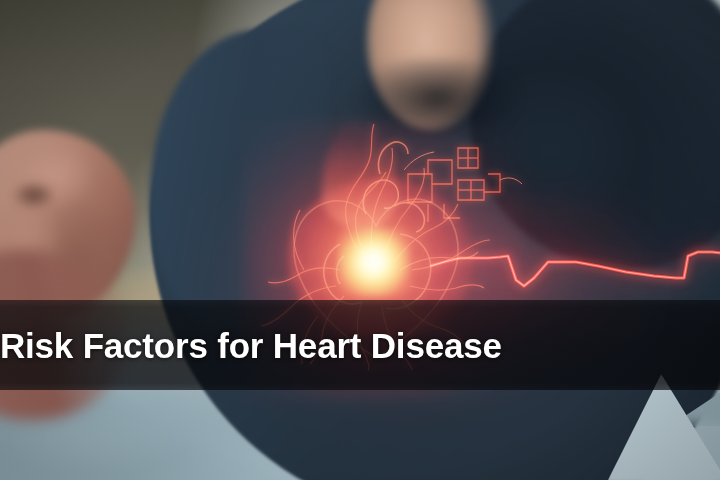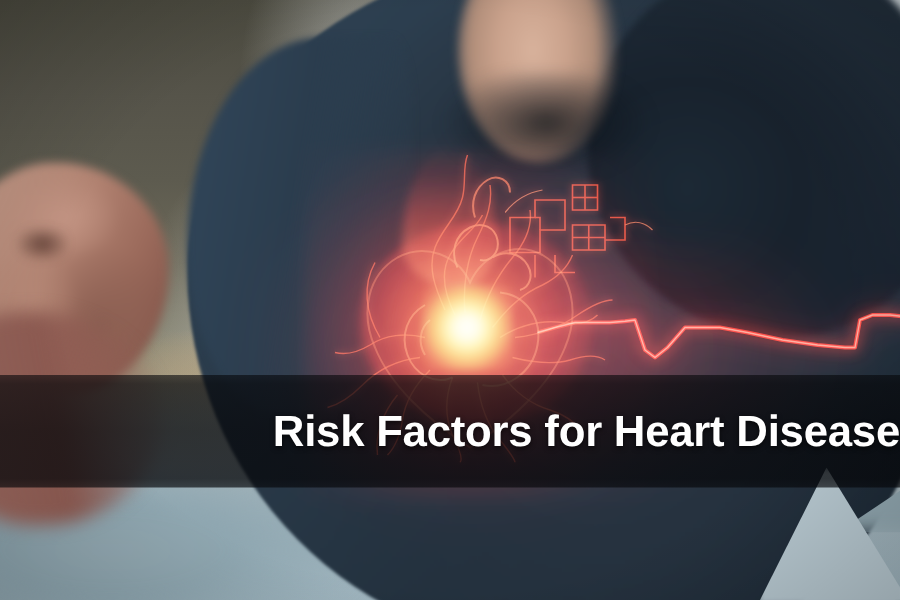--- a/index.html
+++ b/index.html
@@ -291,21 +291,21 @@
     width: 720px;
     height: 90px;
     background: linear-gradient(180deg,
       rgba(6,7,10,0.60) 0%,
       rgba(6,7,10,0.70) 8%,
       rgba(5,6,9,0.74) 50%,
       rgba(5,6,9,0.74) 92%,
       rgba(6,7,10,0.66) 100%);
     display: flex;
     align-items: center;
-    justify-content: flex-end;
+    justify-content: flex-start;
   }
   .title-text {
     color: #ffffff;
     font-size: 35px;
     font-weight: bold;
     letter-spacing: -0.2px;
     line-height: 1;
     white-space: nowrap;
     text-shadow: 0 1px 4px rgba(0,0,0,0.65);
     font-family: "Liberation Sans", sans-serif;

